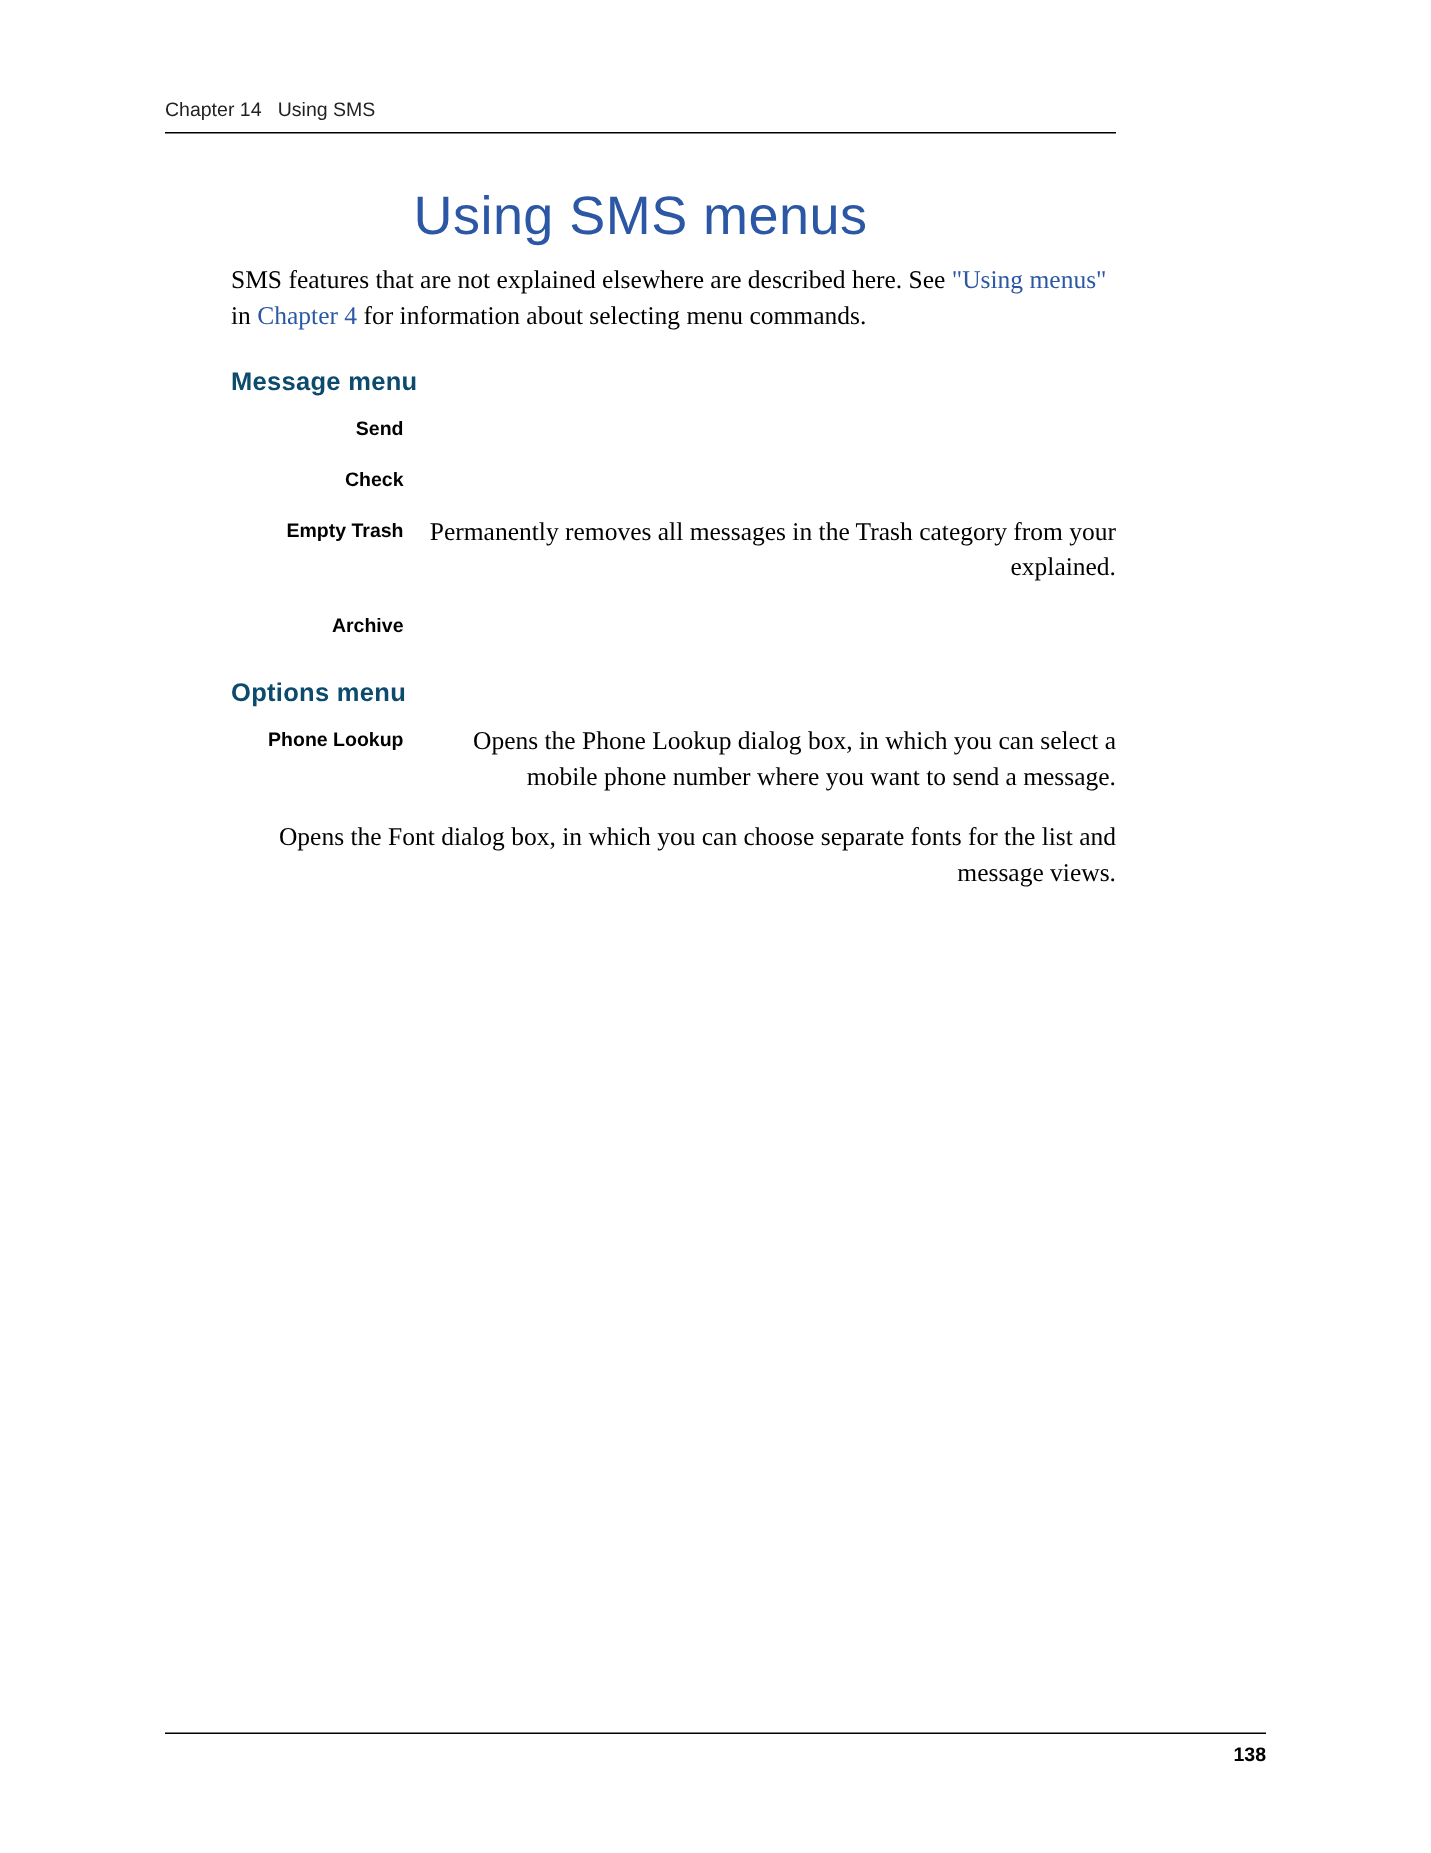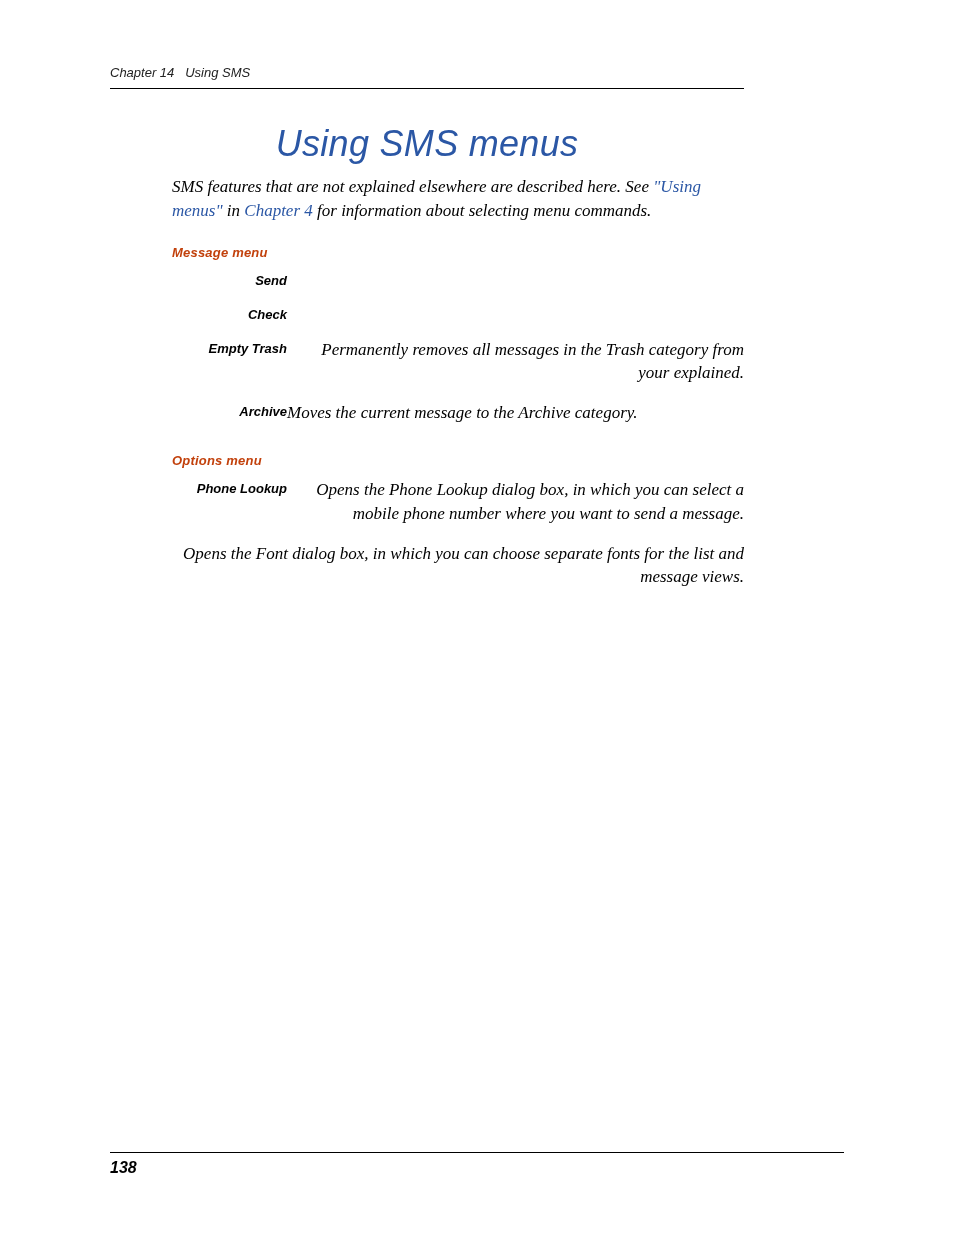--- a/index.html
+++ b/index.html
@@ -8,58 +8,57 @@
     background: #fff;
     font-family: "Palatino Linotype", "Book Antiqua", Palatino, Georgia, serif;
     color: #000;
   }
   .page {
     width: 854px;
     height: 1235px;
     position: relative;
     box-sizing: border-box;
     padding: 65px 110px 0 110px;
-    font-style: italic;
   }
   .running-header {
     font-family: Arial, Helvetica, sans-serif;
     font-size: 13px;
     color: #222;
     padding-bottom: 8px;
     border-bottom: 1px solid #000;
   }
   .title {
     font-family: "Arial Narrow", Arial, Helvetica, sans-serif;
     font-stretch: condensed;
     font-weight: 400;
     font-size: 36px;
     color: #2b57a5;
     margin: 34px 0 10px 0;
     letter-spacing: 0.3px;
     text-align: center;
   }
   .content {
-    margin-left: 62px;
+    margin-left: 44px;
   }
   .intro {
     font-size: 17px;
     line-height: 1.4;
     margin: 0 0 22px 0;
     color: #000;
   }
   .link {
     color: #2b57a5;
     text-decoration: none;
   }
   .subhead {
     font-family: "Arial Narrow", Arial, Helvetica, sans-serif;
     font-stretch: condensed;
     font-weight: 700;
-    font-size: 13px;
-    color: #c2410c;
+    font-size: 17px;
+    color: #0c4a6e;
     margin: 16px 0 10px 0;
     letter-spacing: 0.2px;
   }
   .def-row {
     display: flex;
     margin-bottom: 16px;
     text-align: right;
   }
   .def-term {
     width: 115px;
@@ -72,24 +71,25 @@
   .def-desc {
     font-size: 17px;
     line-height: 1.4;
   }
   .page-number {
     position: absolute;
     left: 110px;
     bottom: 58px;
     font-family: Arial, Helvetica, sans-serif;
     font-weight: 700;
-    font-size: 16px;
+    font-size: 13px;
     border-top: 1px solid #000;
     width: 734px;
     padding-top: 6px;
+    text-align: right;
   }
 </style>
 </head>
 <body>
 
 <div class="page">
 
   <div class="running-header">
     <span>Chapter 14</span>&nbsp;&nbsp;&nbsp;<span>Using SMS</span>
   </div>
@@ -112,21 +112,20 @@
       <div class="def-term">Check</div>
     </div>
 
     <div class="def-row">
       <div class="def-term">Empty Trash</div>
       <div class="def-desc">Permanently removes all messages in the Trash category from your explained.</div>
     </div>
 
     <div class="def-row">
       <div class="def-term">Archive</div>
-      <div class="def-desc">Moves the current message to the Archive category.</div>
     </div>
 
     <h2 class="subhead" style="margin-top:28px;">Options menu</h2>
 
     <div class="def-row">
       <div class="def-term">Phone Lookup</div>
       <div class="def-desc">Opens the Phone Lookup dialog box, in which you can select a mobile phone number where you want to send a message.</div>
     </div>
 
     <div class="def-row">

